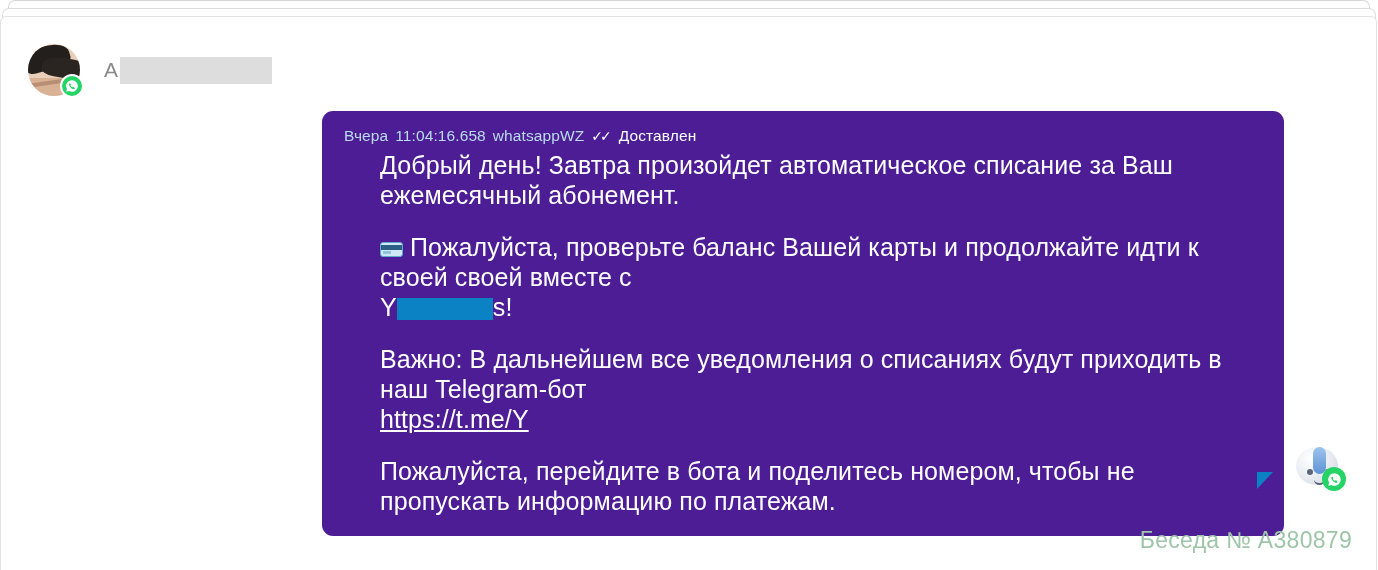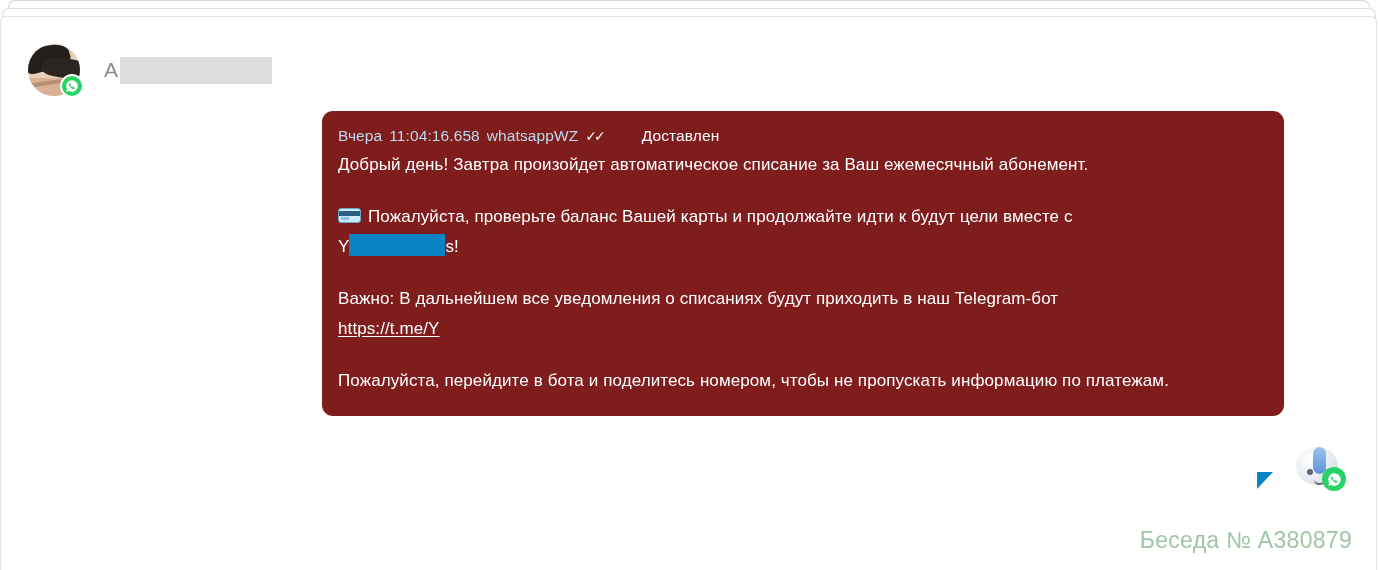--- a/index.html
+++ b/index.html
@@ -156,22 +156,22 @@
     vertical-align: middle;
   }
 
   
   .bubble {
     position: absolute;
     left: 322px;
     top: 111px;
     width: 962px;
     border-radius: 11px;
-    background: #7f1d1d;
-    padding: 16px 22px 20px 16px;
+    background: #4c1d95;
+    padding: 16px 22px 20px 22px;
     box-sizing: border-box;
     color: #ffffff;
   }
   .bubble-tail {
     position: absolute;
     left: 1257px;
     top: 472px;
     width: 0;
     height: 0;
     border-left: 16px solid #0b82c3;
@@ -185,27 +185,28 @@
     display: flex;
     align-items: center;
     gap: 7px;
   }
   .msg-meta .checks {
     font-size: 14px;
     letter-spacing: -3px;
     color: #ffffff;
     padding-right: 3px;
   }
-  .msg-meta .status { color: #ffffff; margin-left: 29px; }
+  .msg-meta .status { color: #ffffff; }
 
   .msg-body {
-    font-size: 17px;
+    font-size: 25px;
     line-height: 30px;
     color: #ffffff;
     letter-spacing: .1px;
+    margin-left: 36px;
   }
   .para { margin: 0 0 22px 0; }
   .para:last-child { margin-bottom: 0; }
 
   .emoji-card {
     display: inline-block;
     width: 23px;
     height: 15px;
     border-radius: 3px;
     background: #cfe9f7;
@@ -362,21 +363,21 @@
       <span>whatsappWZ</span>
       <span class="checks">✓✓</span>
       <span class="status">Доставлен</span>
     </div>
 
     <div class="msg-body">
 
       <p class="para">Добрый день! Завтра произойдет автоматическое списание за Ваш ежемесячный абонемент.</p>
 
       <p class="para">
-        <span class="emoji-card"></span><span>Пожалуйста, проверьте баланс Вашей карты и продолжайте идти к будут цели вместе с</span><br>
+        <span class="emoji-card"></span><span>Пожалуйста, проверьте баланс Вашей карты и продолжайте идти к своей своей вместе с</span><br>
         <span>Y</span><span class="redact-inline r-w1"></span><span>s!</span>
       </p>
 
       <p class="para">
         <span>Важно: В дальнейшем все уведомления о списаниях будут приходить в наш Telegram-бот</span><br>
         <a class="msg-link" href="#">https://t.me/Y</a><br>
       </p>
 
       <p class="para">Пожалуйста, перейдите в бота и поделитесь номером, чтобы не пропускать информацию по платежам.</p>
 

